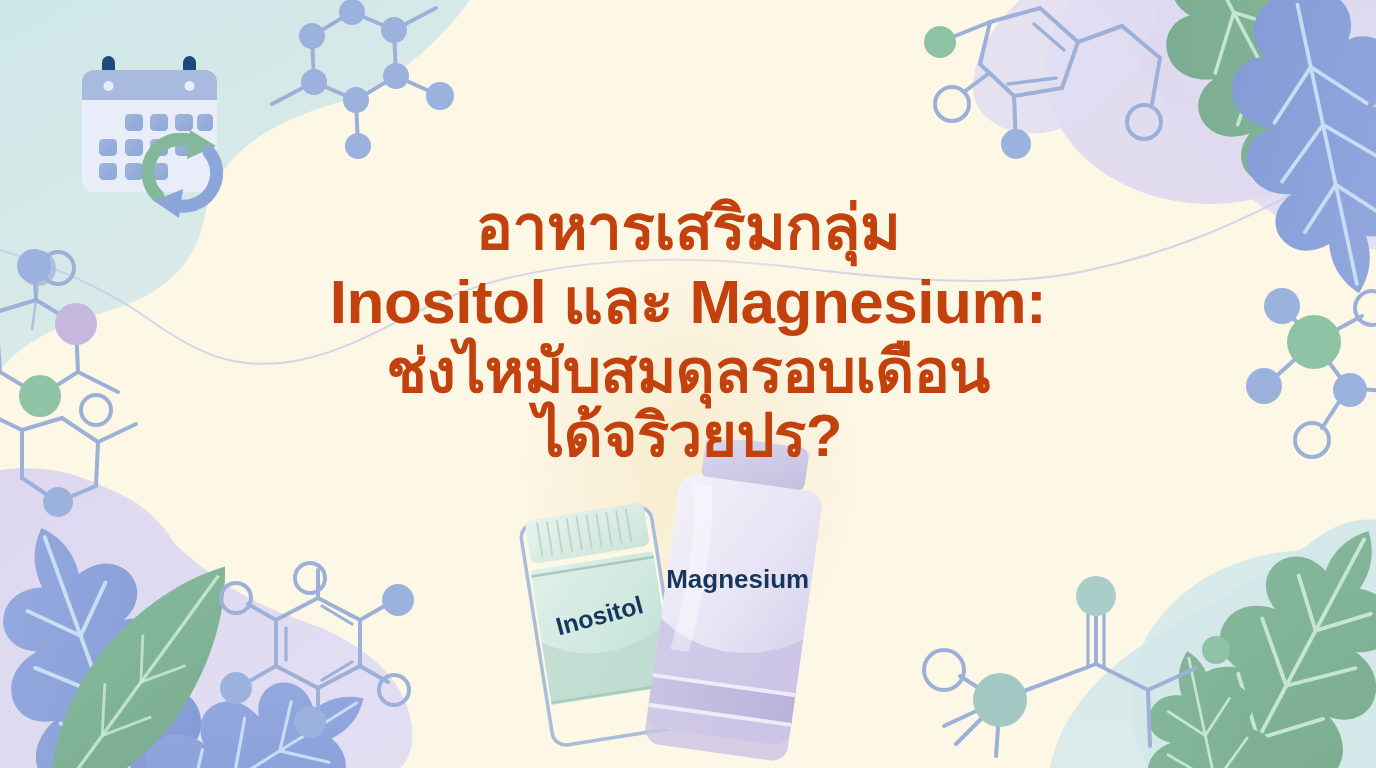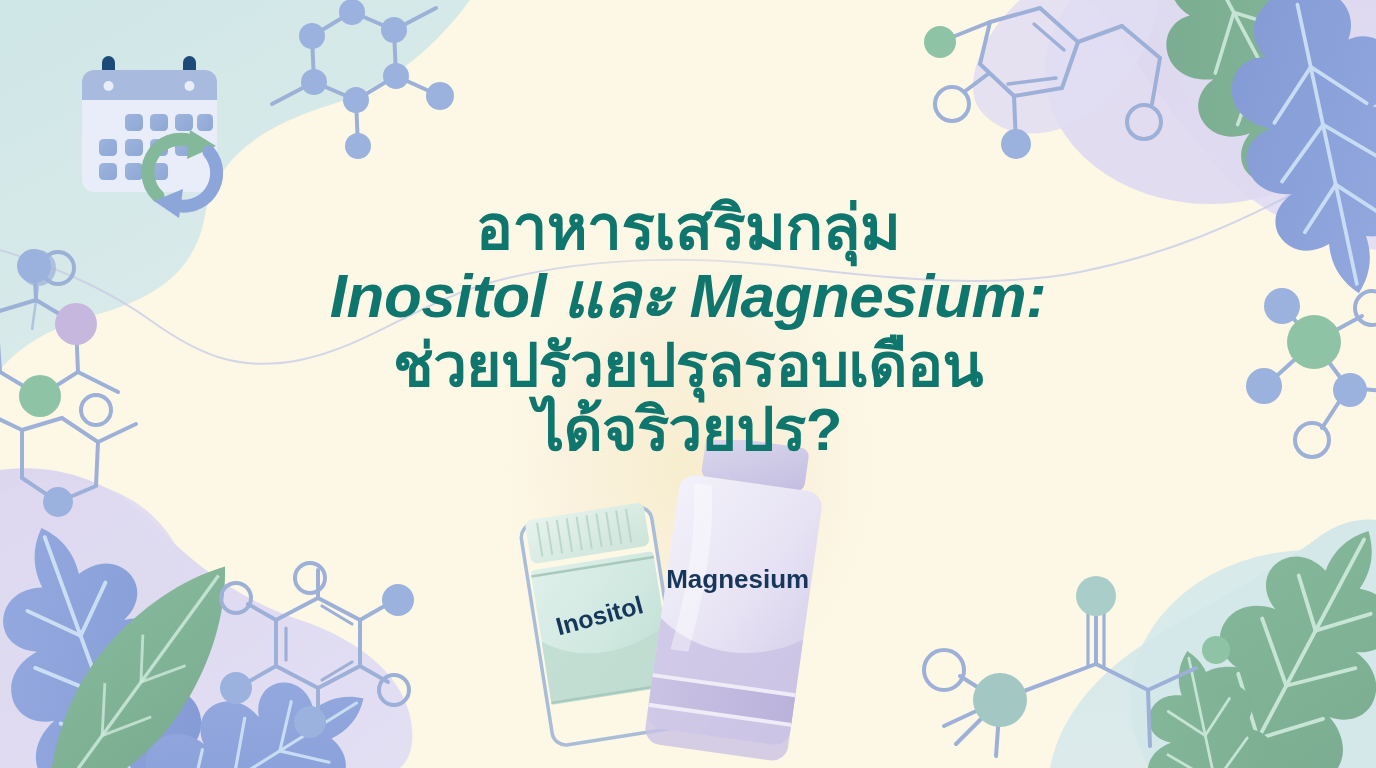--- a/index.html
+++ b/index.html
@@ -26,28 +26,28 @@
   
   #title-block {
     position: absolute;
     left: 0;
     top: 196px;
     width: 1376px;
     text-align: center;
     z-index: 40;
   }
   .title-line {
-    color: #0f766e;
+    color: #c2410c;
     font-weight: bold;
     letter-spacing: -0.5px;
     line-height: 1.04;
     white-space: nowrap;
   }
   #title-line-1 { font-size: 62px; }
-  #title-line-2 { font-size: 62px; margin-top: 4px; font-style: italic; }
+  #title-line-2 { font-size: 62px; margin-top: 10px; }
   #title-line-3 { font-size: 60px; margin-top: 6px; }
   #title-line-4 { font-size: 60px; margin-top: 2px; }
 
   
   #bottles {
     position: absolute;
     left: 510px;
     top: 440px;
     width: 380px;
     height: 328px;
@@ -491,17 +491,17 @@
 
       <path fill="#ffffff" opacity="0.4" d="M-58,-110 C-48,-60 -50,0 -58,58 L-40,58 C-32,0 -30,-60 -40,-110 Z"></path>
 
       <text class="bottle-label-text" x="0" y="-12" font-size="26" text-anchor="middle" transform="rotate(-8 0 -12)">Magnesium</text>
     </g>
   </svg>
 
   <div id="title-block">
     <div class="title-line" id="title-line-1">อาหารเสริมกลุ่ม</div>
     <div class="title-line" id="title-line-2">Inositol และ Magnesium:</div>
-    <div class="title-line" id="title-line-3">ช่วยปรัวยปรุลรอบเดือน</div>
+    <div class="title-line" id="title-line-3">ช่งไหมับสมดุลรอบเดือน</div>
     <div class="title-line" id="title-line-4">ได้จริวยปร?</div>
   </div>
 
 </div>
 
 </body></html>

